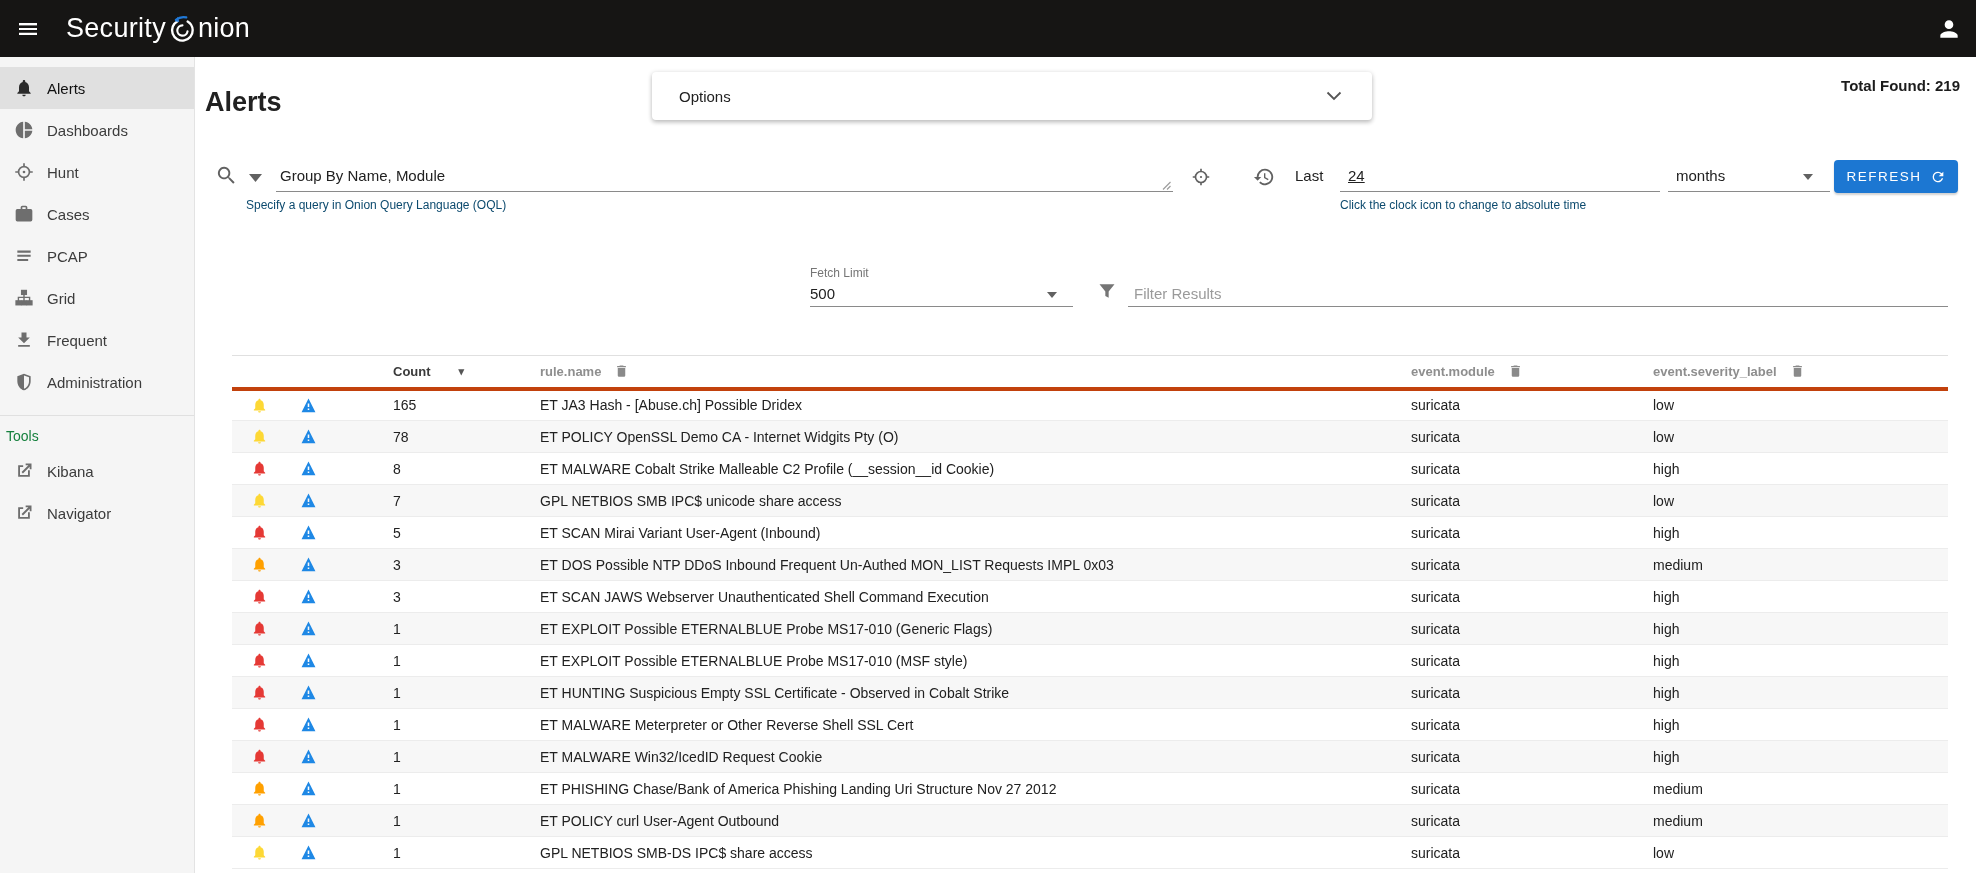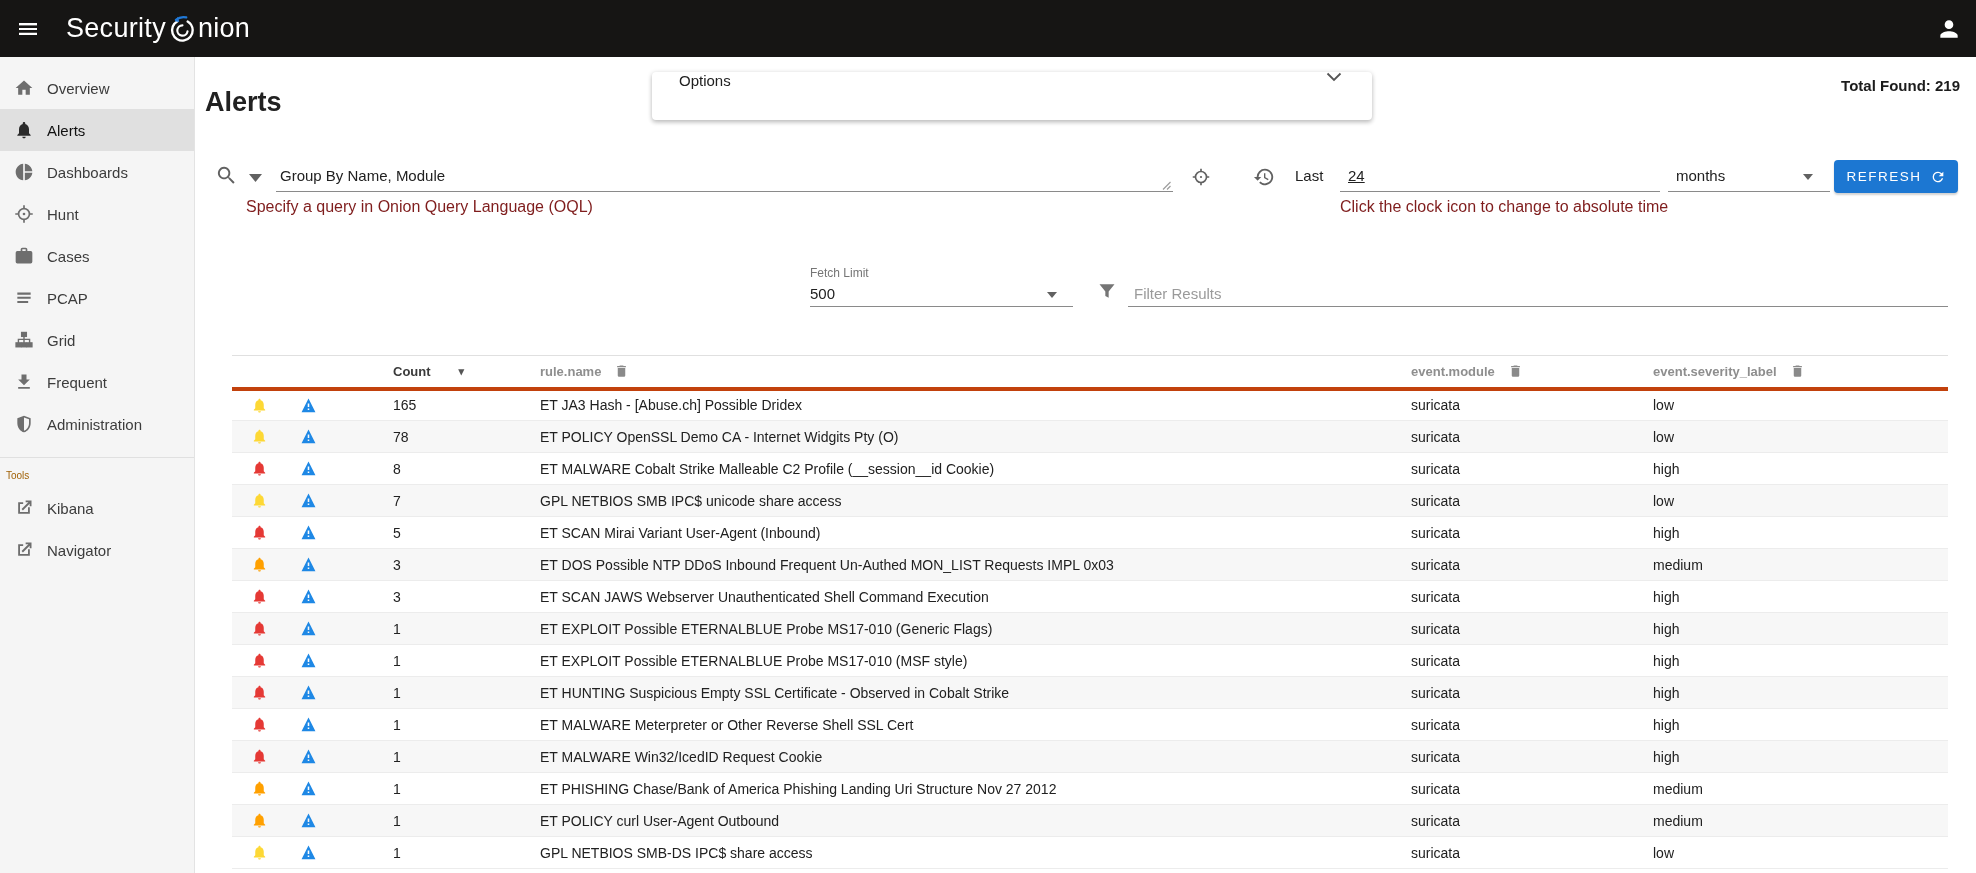--- a/index.html
+++ b/index.html
@@ -24,37 +24,37 @@
     background:#f5f5f5; border-right:1px solid #e3e3e3; padding-top:10px;
   }
   .side-item {
     display:flex; align-items:center; height:42px; cursor:pointer; color:#3c3c3c; font-size:15px;
   }
   .side-item .s-icon { width:20px; height:20px; margin-left:14px; color:#6e6e6e; flex:none; }
   .side-item .s-label { margin-left:13px; white-space:nowrap; }
   .side-item.active { background:#e0e0e0; color:#111; }
   .side-item.active .s-icon { color:#2b2b2b; }
   .side-divider { border-top:1px solid #e0e0e0; margin:12px 0 0 0; }
-  .side-heading { font-size:10px; color:#a16207; padding:12px 0 6px 6px; }
+  .side-heading { font-size:14px; color:#15803d; padding:12px 0 6px 6px; }
   
   .main { position:absolute; left:195px; top:57px; width:1781px; height:816px; background:#fff; }
   .page-title { position:absolute; left:10px; top:12px; font-size:27px; font-weight:bold; color:#212121; }
   .options-panel {
     position:absolute; left:457px; top:15px; width:720px; height:48px; background:#fff;
     border-radius:4px; box-shadow:0 1px 5px rgba(0,0,0,.2), 0 3px 4px rgba(0,0,0,.12);
-    display:flex; align-items:flex-start; cursor:pointer;
+    display:flex; align-items:center; cursor:pointer;
   }
   .options-panel .opt-label { margin-left:27px; font-size:15px; color:#212121; }
   .options-panel .opt-chevron { margin-left:auto; margin-right:30px; width:16px; height:10px; color:#555; }
   .total-found { position:absolute; right:16px; top:20px; font-size:15px; font-weight:bold; color:#1c1c1c; }
   
   .q-icon { position:absolute; color:#616161; }
   .underline { position:absolute; height:0; border-bottom:1px solid #8a8a8a; }
   .q-text { position:absolute; font-size:15px; color:#212121; white-space:nowrap; }
-  .hint { position:absolute; font-size:16px; color:#7f1d1d; white-space:nowrap; }
+  .hint { position:absolute; font-size:12px; color:#0c4a6e; white-space:nowrap; }
   .refresh-btn {
     position:absolute; left:1639px; top:103px; width:124px; height:33px;
     background:#1c77d2; border:none; border-radius:4px; color:#fff;
     font-family:"Liberation Sans",sans-serif; font-size:13.5px; letter-spacing:1.5px;
     display:flex; align-items:center; justify-content:center; gap:8px; cursor:pointer;
     box-shadow:0 2px 2px rgba(0,0,0,.18);
   }
   .refresh-btn .r-icon { width:16px; height:16px; }
   
   .small-label { position:absolute; font-size:12px; color:#757575; }
@@ -107,28 +107,20 @@
     <span class="appbar-spacer"></span>
     <span class="user-icon inline-svg">
         <svg viewBox="0 0 24 24" fill="currentColor">
           <path d="M12 12c2.2 0 4-1.8 4-4s-1.8-4-4-4-4 1.8-4 4 1.8 4 4 4zm0 2c-2.7 0-8 1.3-8 4v2h16v-2c0-2.7-5.3-4-8-4z"></path>
         </svg>
       </span>
   </header>
 
   <nav class="sidebar">
     <div id="sidebar-items">
-        <div class="side-item">
-      <span class="s-icon inline-svg">
-            <svg viewBox="0 0 24 24" fill="currentColor">
-              <path d="M10 20v-6h4v6h5v-8h3L12 3 2 12h3v8z"></path>
-            </svg>
-          </span>
-      <span class="s-label">Overview</span>
-    </div>
         <div class="side-item active">
       <span class="s-icon inline-svg">
             <svg viewBox="0 0 24 24" fill="currentColor">
               <path d="M12 22c1.1 0 2-.9 2-2h-4c0 1.1.9 2 2 2zm6-6v-5c0-3.07-1.64-5.64-4.5-6.32V4c0-.83-.67-1.5-1.5-1.5s-1.5.67-1.5 1.5v.68C7.63 5.36 6 7.92 6 11v5l-2 2v1h16v-1l-2-2z"></path>
             </svg>
           </span>
       <span class="s-label">Alerts</span>
     </div>
         <div class="side-item">
       <span class="s-icon inline-svg">

